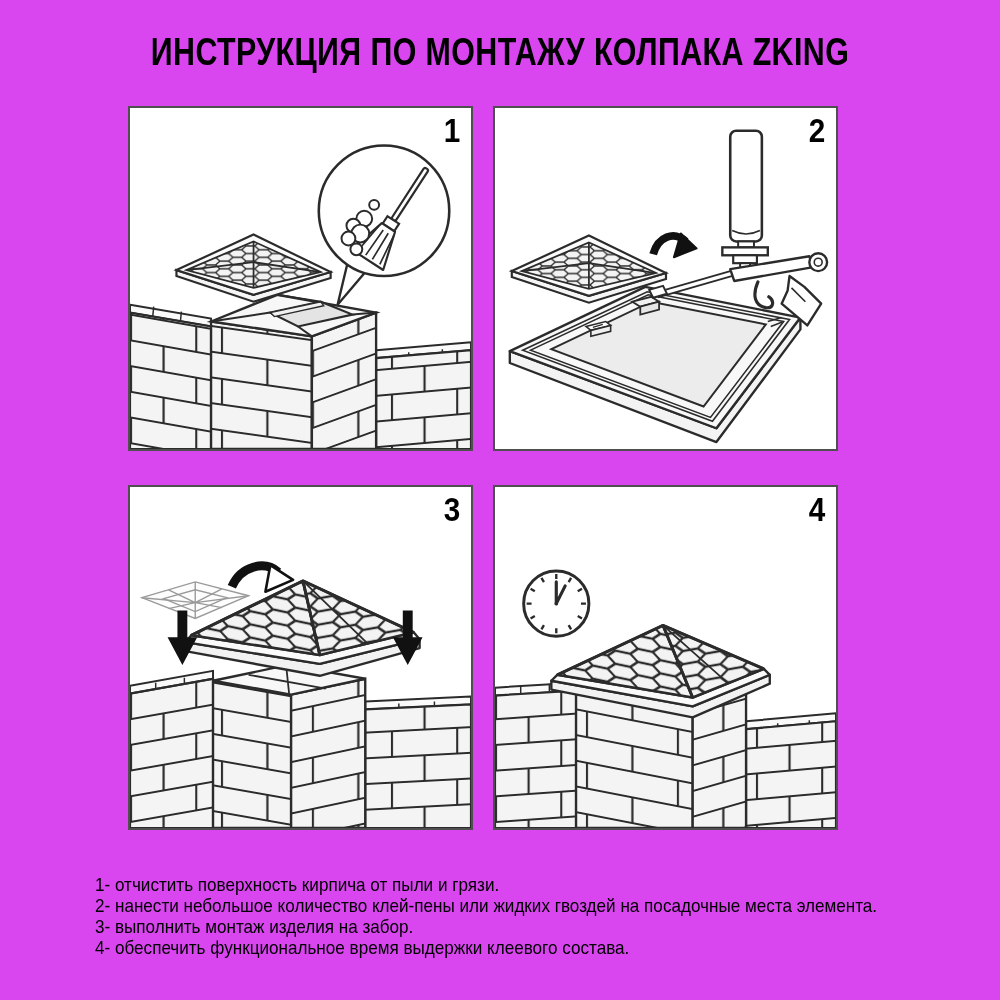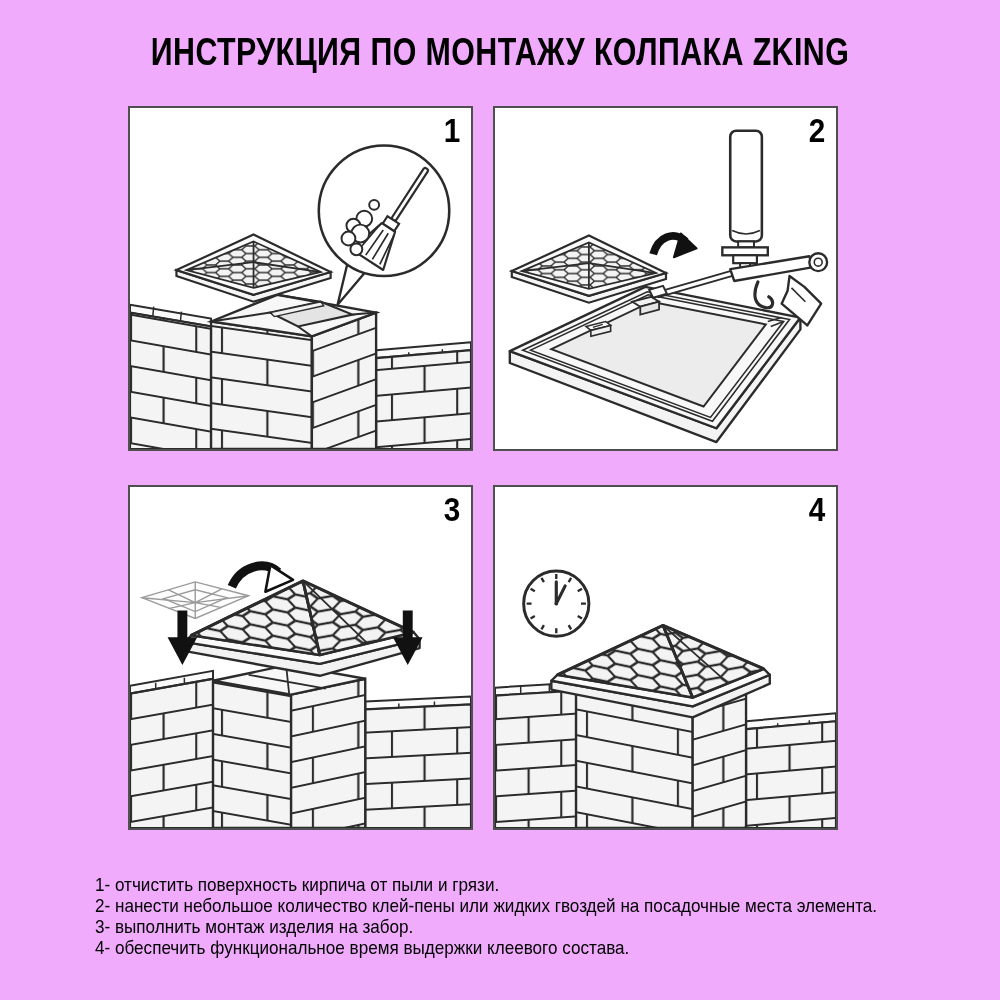--- a/index.html
+++ b/index.html
@@ -1,16 +1,16 @@
 <!DOCTYPE html>
 <html><head>
 <meta charset="utf-8">
 <style>
   html,body{margin:0;padding:0;background:#fff;}
-  .page{position:relative;width:1000px;height:1000px;background:#f0abfc;
+  .page{position:relative;width:1000px;height:1000px;background:#d946ef;
         font-family:"Liberation Sans",sans-serif;overflow:hidden;color:#000;}
   .title{position:absolute;top:31px;left:0;width:1000px;text-align:center;
          font-size:38px;font-weight:700;letter-spacing:.5px;white-space:nowrap;
          transform:scaleX(.8);}
   .panel{position:absolute;width:345px;height:345px;border:2px solid #4f4f4f;
          box-sizing:border-box;background:#fff;}
   #panel1{left:128px;top:106px;}
   #panel2{left:493px;top:106px;}
   #panel3{left:128px;top:485px;}
   #panel4{left:493px;top:485px;}

